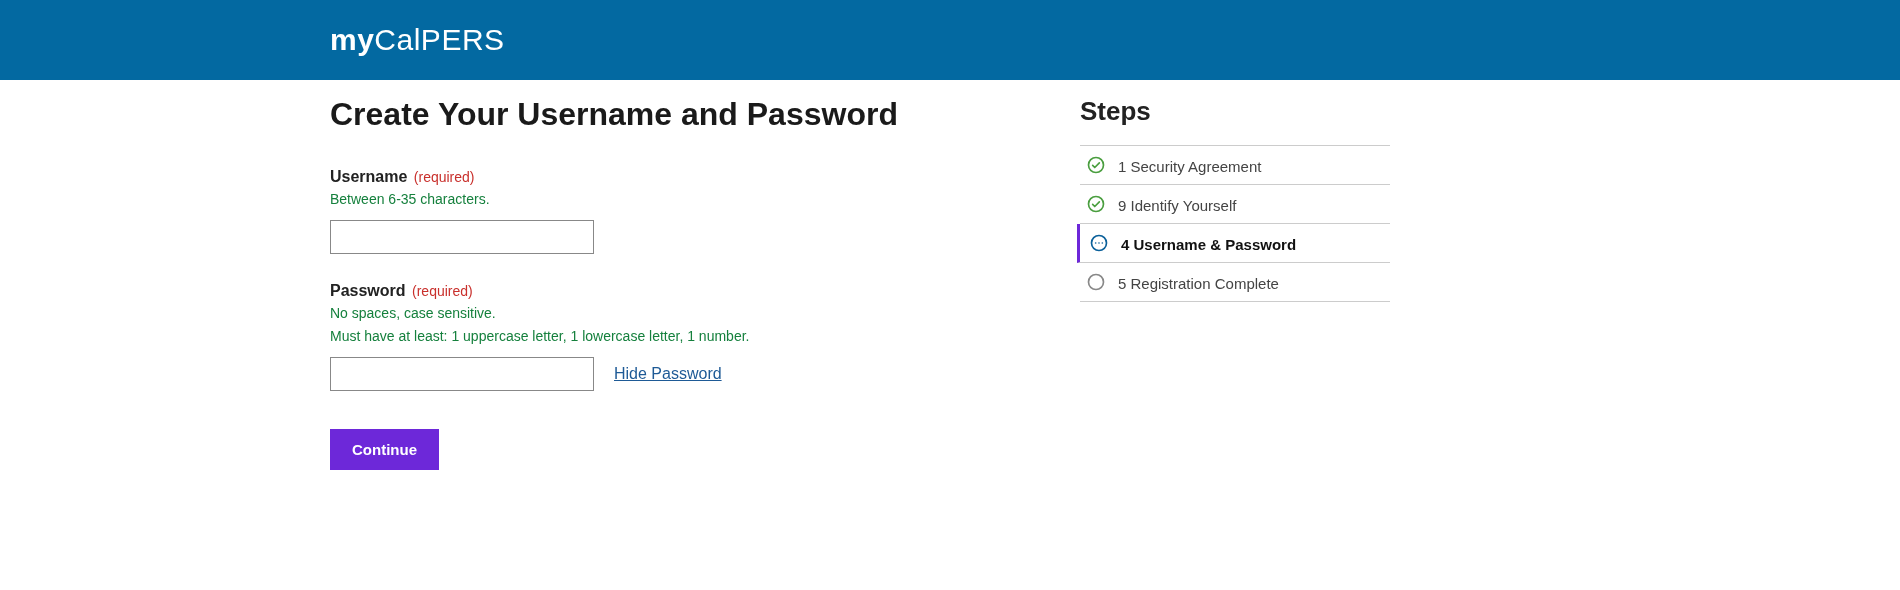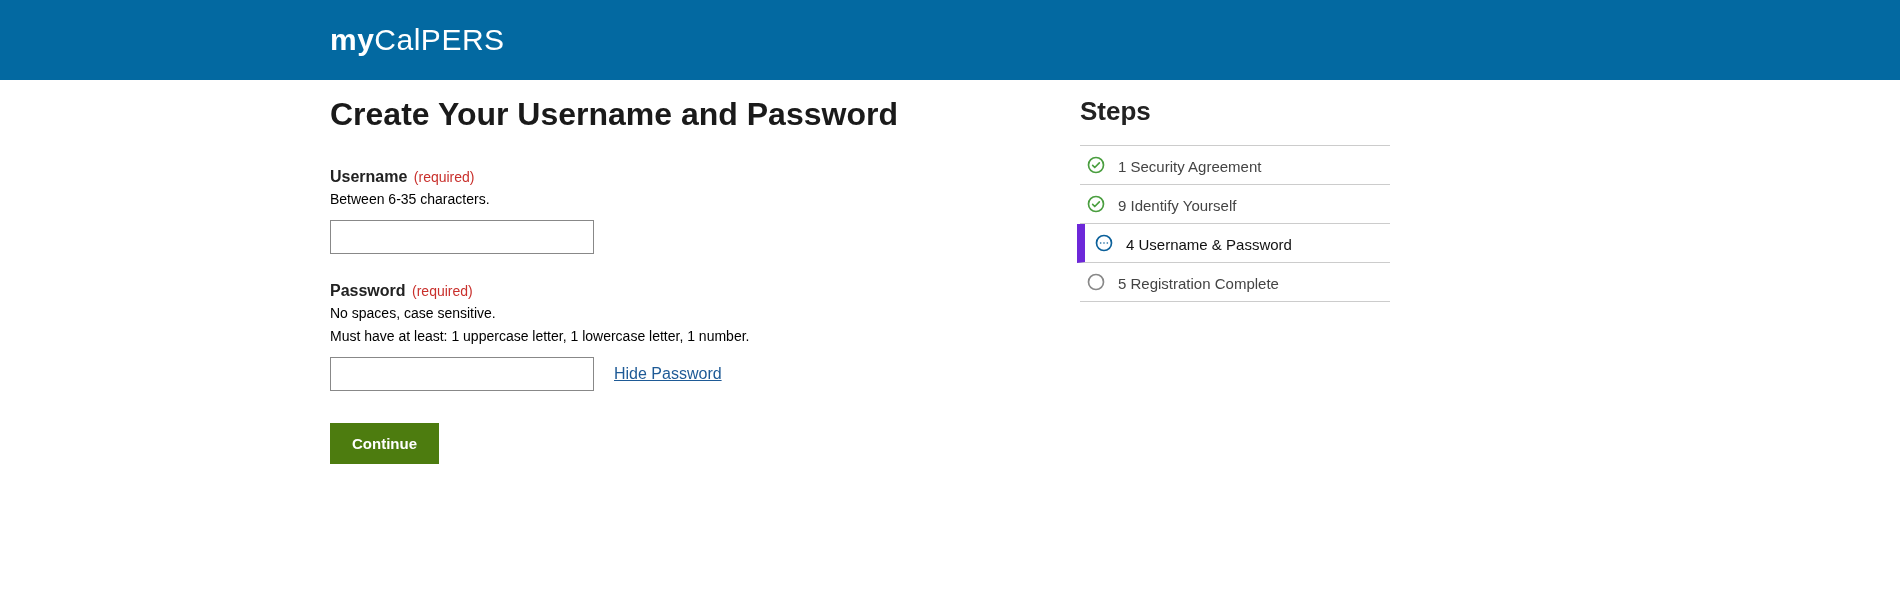--- a/index.html
+++ b/index.html
@@ -48,21 +48,21 @@
     display: inline;
   }
   .req {
     color: #c9302c;
     font-size: 14px;
     font-weight: 400;
     margin-left: 2px;
   }
   .hint {
     font-size: 14px;
-    color: #000000;
+    color: #15803d;
     margin-top: 4px;
     line-height: 1.4;
   }
   .input-row {
     display: flex;
     align-items: center;
     gap: 20px;
     margin-top: 10px;
   }
   .text-input {
@@ -73,28 +73,28 @@
     font-size: 14px;
     background: #fff;
   }
   .toggle-link {
     color: #1e5a96;
     text-decoration: underline;
     font-size: 16px;
     cursor: pointer;
   }
   .btn-continue {
-    background: #4d7c0f;
+    background: #6d28d9;
     color: #fff;
     border: none;
     padding: 12px 22px;
     font-size: 15px;
     font-weight: 600;
     cursor: pointer;
-    margin-top: 4px;
+    margin-top: 10px;
   }
 
   .sidebar { width: 310px; flex-shrink: 0; }
   .steps-title {
     font-size: 26px;
     font-weight: 700;
     margin-bottom: 18px;
   }
   .steps-list {
     border-top: 1px solid #ccc;
@@ -102,23 +102,23 @@
   .step-item {
     display: flex;
     align-items: flex-end;
     gap: 12px;
     padding: 9px 4px 9px 0;
     border-bottom: 1px solid #ccc;
     font-size: 15px;
     color: #444;
   }
   .step-item.current {
-    border-left: 8px solid #6d28d9;
+    border-left: 3px solid #6d28d9;
     margin-left: -3px;
-    font-weight: 400;
+    font-weight: 700;
     color: #111;
   }
   .step-icon {
     width: 20px;
     height: 20px;
     flex-shrink: 0;
     margin-left: 6px;
   }
   .step-item.current .step-icon { margin-left: 9px; }
   .step-text { flex: 1; }

